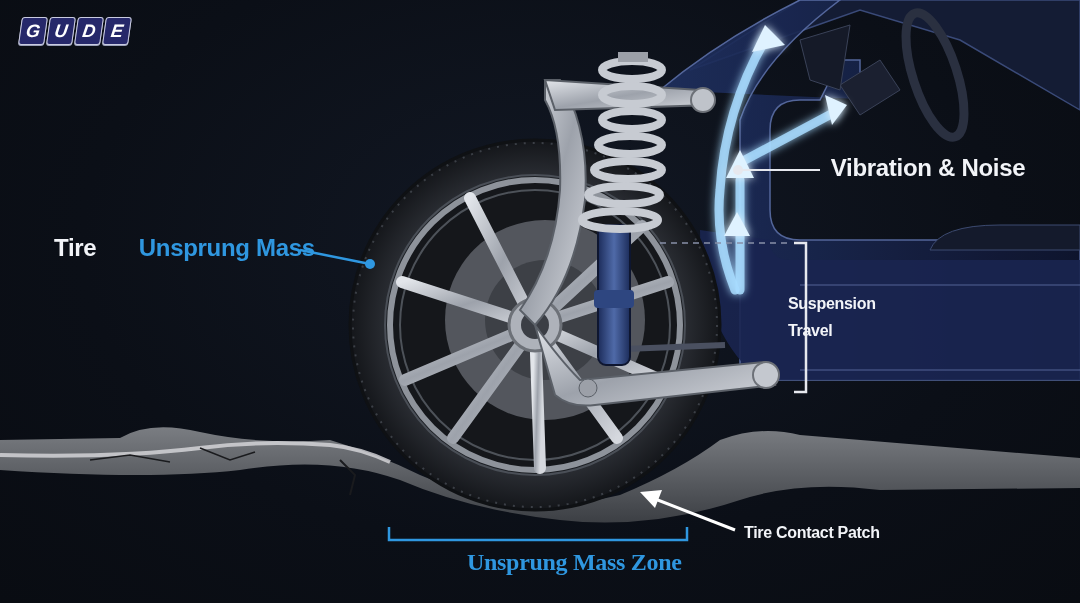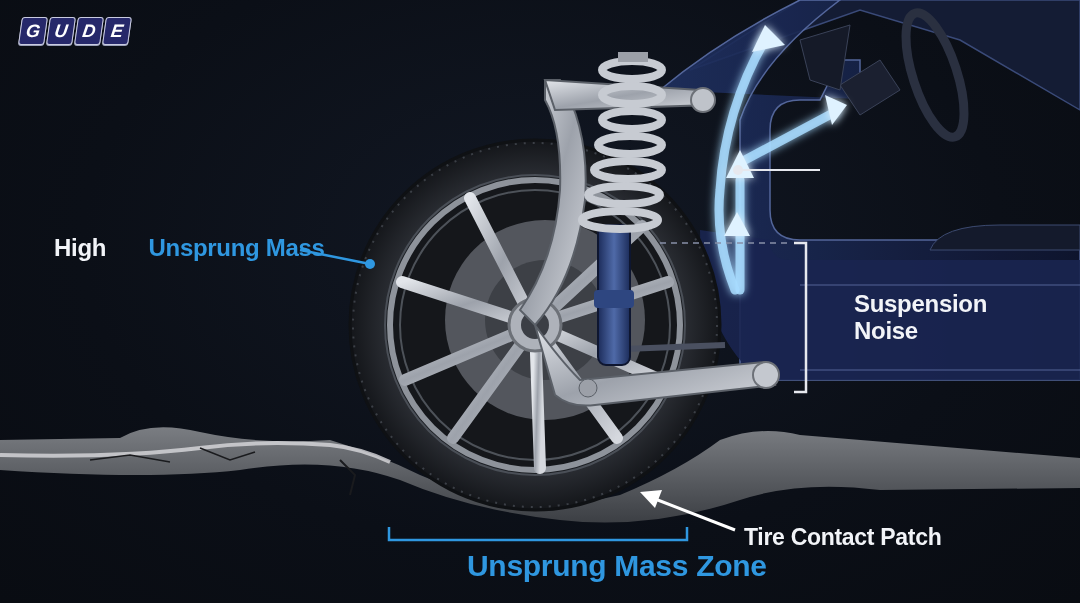--- a/index.html
+++ b/index.html
@@ -10,23 +10,23 @@
   svg.art { position:absolute; left:0; top:0; }
   .logo { position:absolute; left:20px; top:17px; display:flex; gap:2px; }
   .logo .cell { width:24px; height:26px; background:#26286a; border:1.5px solid #c9cbe0;
                 border-radius:3px; color:#fff; font-weight:700; font-size:18px; font-style:italic;
                 display:flex; align-items:center; justify-content:center; transform:skewX(-8deg);
                 box-shadow: 0 1px 0 #9aa0b8; }
   .label { position:absolute; font-weight:700; color:#f2f4f8; letter-spacing:-0.3px; }
   .blue { color:#2f97e0;margin-left:36px; }
   .lbl-high { left:54px; top:234px; font-size:24px; }
   .lbl-vib { left:820px; top:154px; font-size:24px; text-align:center; line-height:27px; width:216px; }
-  .lbl-susp { left:854px; top:290px; font-size:24px; line-height:27px; }
-  .lbl-tire { left:744px; top:524px; font-size:23px; }
-  .lbl-zone { left:431px; top:549px; font-size:30px; }
+  .lbl-susp { left:788px; top:290px; font-size:16px; line-height:27px; }
+  .lbl-tire { left:744px; top:524px; font-size:16px; }
+  .lbl-zone { left:431px; top:549px; font-size:24px;font-family:Liberation Serif, serif; }
 </style>
 </head>
 <body>
 
 <div class="stage">
 
 <svg class="art" width="1080" height="603" viewBox="0 0 1080 603">
   <defs>
     <radialGradient id="tireG" cx="50%" cy="50%" r="50%">
       <stop offset="80%" stop-color="#2a2d33"></stop>
@@ -168,29 +168,30 @@
 </svg>
 
 <div class="logo">
   <div class="cell">G</div>
   <div class="cell">U</div>
   <div class="cell">D</div>
   <div class="cell">E</div>
 </div>
 
 <div class="label lbl-high">
-  <span>High</span>
+  <span>Tire</span>
   <span class="blue">Unsprung Mass</span>
 </div>
 
 <div class="label lbl-vib">
+  <div>Vibration &amp; Noise</div>
 </div>
 
 <div class="label lbl-susp">
   <div>Suspension</div>
-  <div>Noise</div>
+  <div>Travel</div>
 </div>
 
 <div class="label lbl-tire">Tire Contact Patch</div>
 
 <div class="label lbl-zone blue">Unsprung Mass Zone</div>
 
 </div>
 
 </body></html>

